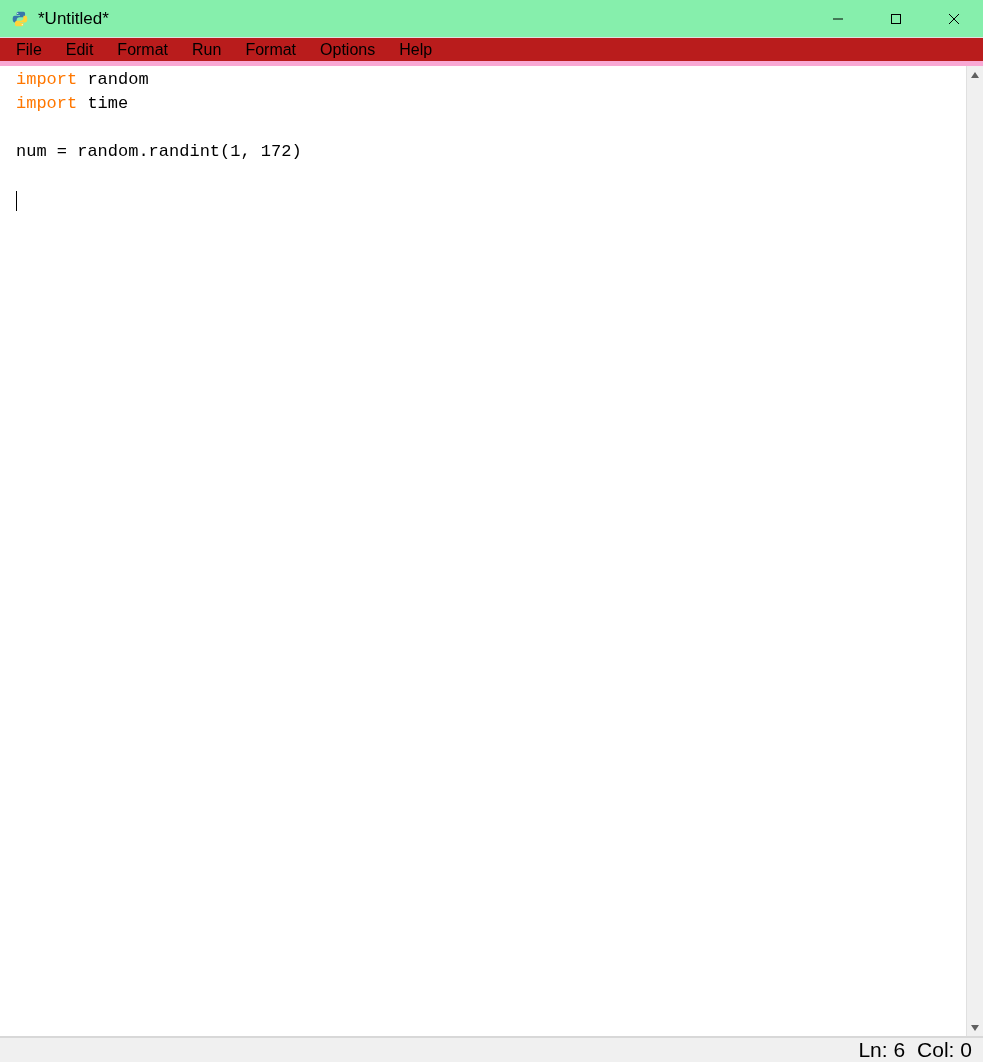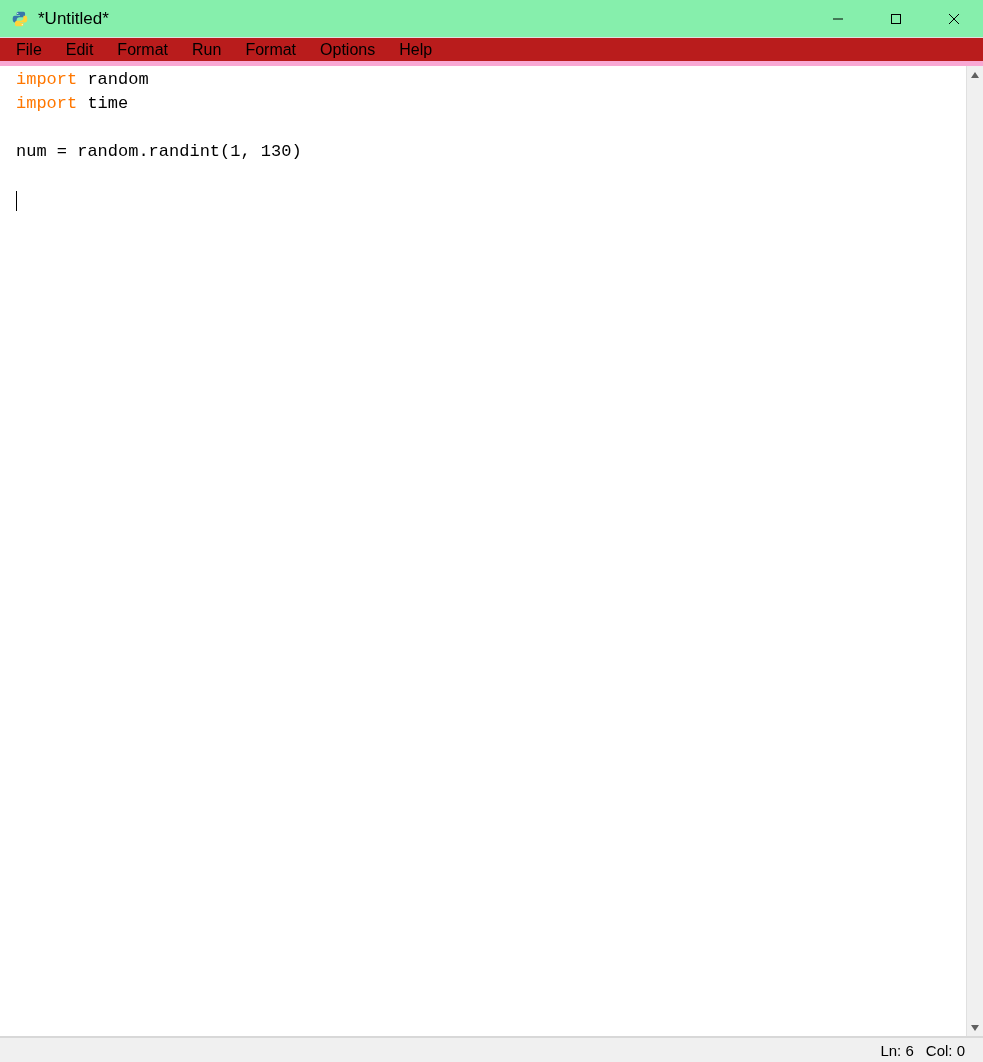--- a/index.html
+++ b/index.html
@@ -105,22 +105,22 @@
     .scroll-arrow.up { top: 0; }
     .scroll-arrow.down { bottom: 0; }
     .scroll-arrow svg { fill: #606060; }
     .statusbar {
       height: 26px;
       border-top: 2px solid #d8d8d8;
       background: #f0f0f0;
       display: flex;
       align-items: center;
       justify-content: flex-end;
-      padding: 0 12px;
-      font-size: 15px;
+      padding: 0 5px;
+      font-size: 21px;
       color: #000;
     }
     .status-seg { padding: 0 6px; }
   </style>
 </head>
 <body>
 
 <div class="titlebar">
   <span class="icon">
     <svg width="18" height="18" viewBox="0 0 32 32">
@@ -155,21 +155,21 @@
   <span class="menu-item">File</span>
   <span class="menu-item">Edit</span>
   <span class="menu-item">Format</span>
   <span class="menu-item">Run</span>
   <span class="menu-item">Format</span>
   <span class="menu-item">Options</span>
   <span class="menu-item">Help</span>
 </div>
 
 <div class="editor-wrap">
-  <div class="editor" id="editor"><div><span class="kw">import</span><span> random</span></div><div><span class="kw">import</span><span> time</span></div><div>&nbsp;</div><div><span>num = random.randint(1, 130)</span></div><div>&nbsp;</div><div><span class="cursor"></span></div></div>
+  <div class="editor" id="editor"><div><span class="kw">import</span><span> random</span></div><div><span class="kw">import</span><span> time</span></div><div>&nbsp;</div><div><span>num = random.randint(1, 172)</span></div><div>&nbsp;</div><div><span class="cursor"></span></div></div>
   <div class="scrollbar-v">
     <div class="scroll-arrow up">
       <svg width="8" height="6">
           <polygon points="4,0 8,6 0,6"></polygon>
         </svg>
     </div>
     <div class="scroll-arrow down">
       <svg width="8" height="6">
           <polygon points="0,0 8,0 4,6"></polygon>
         </svg>

